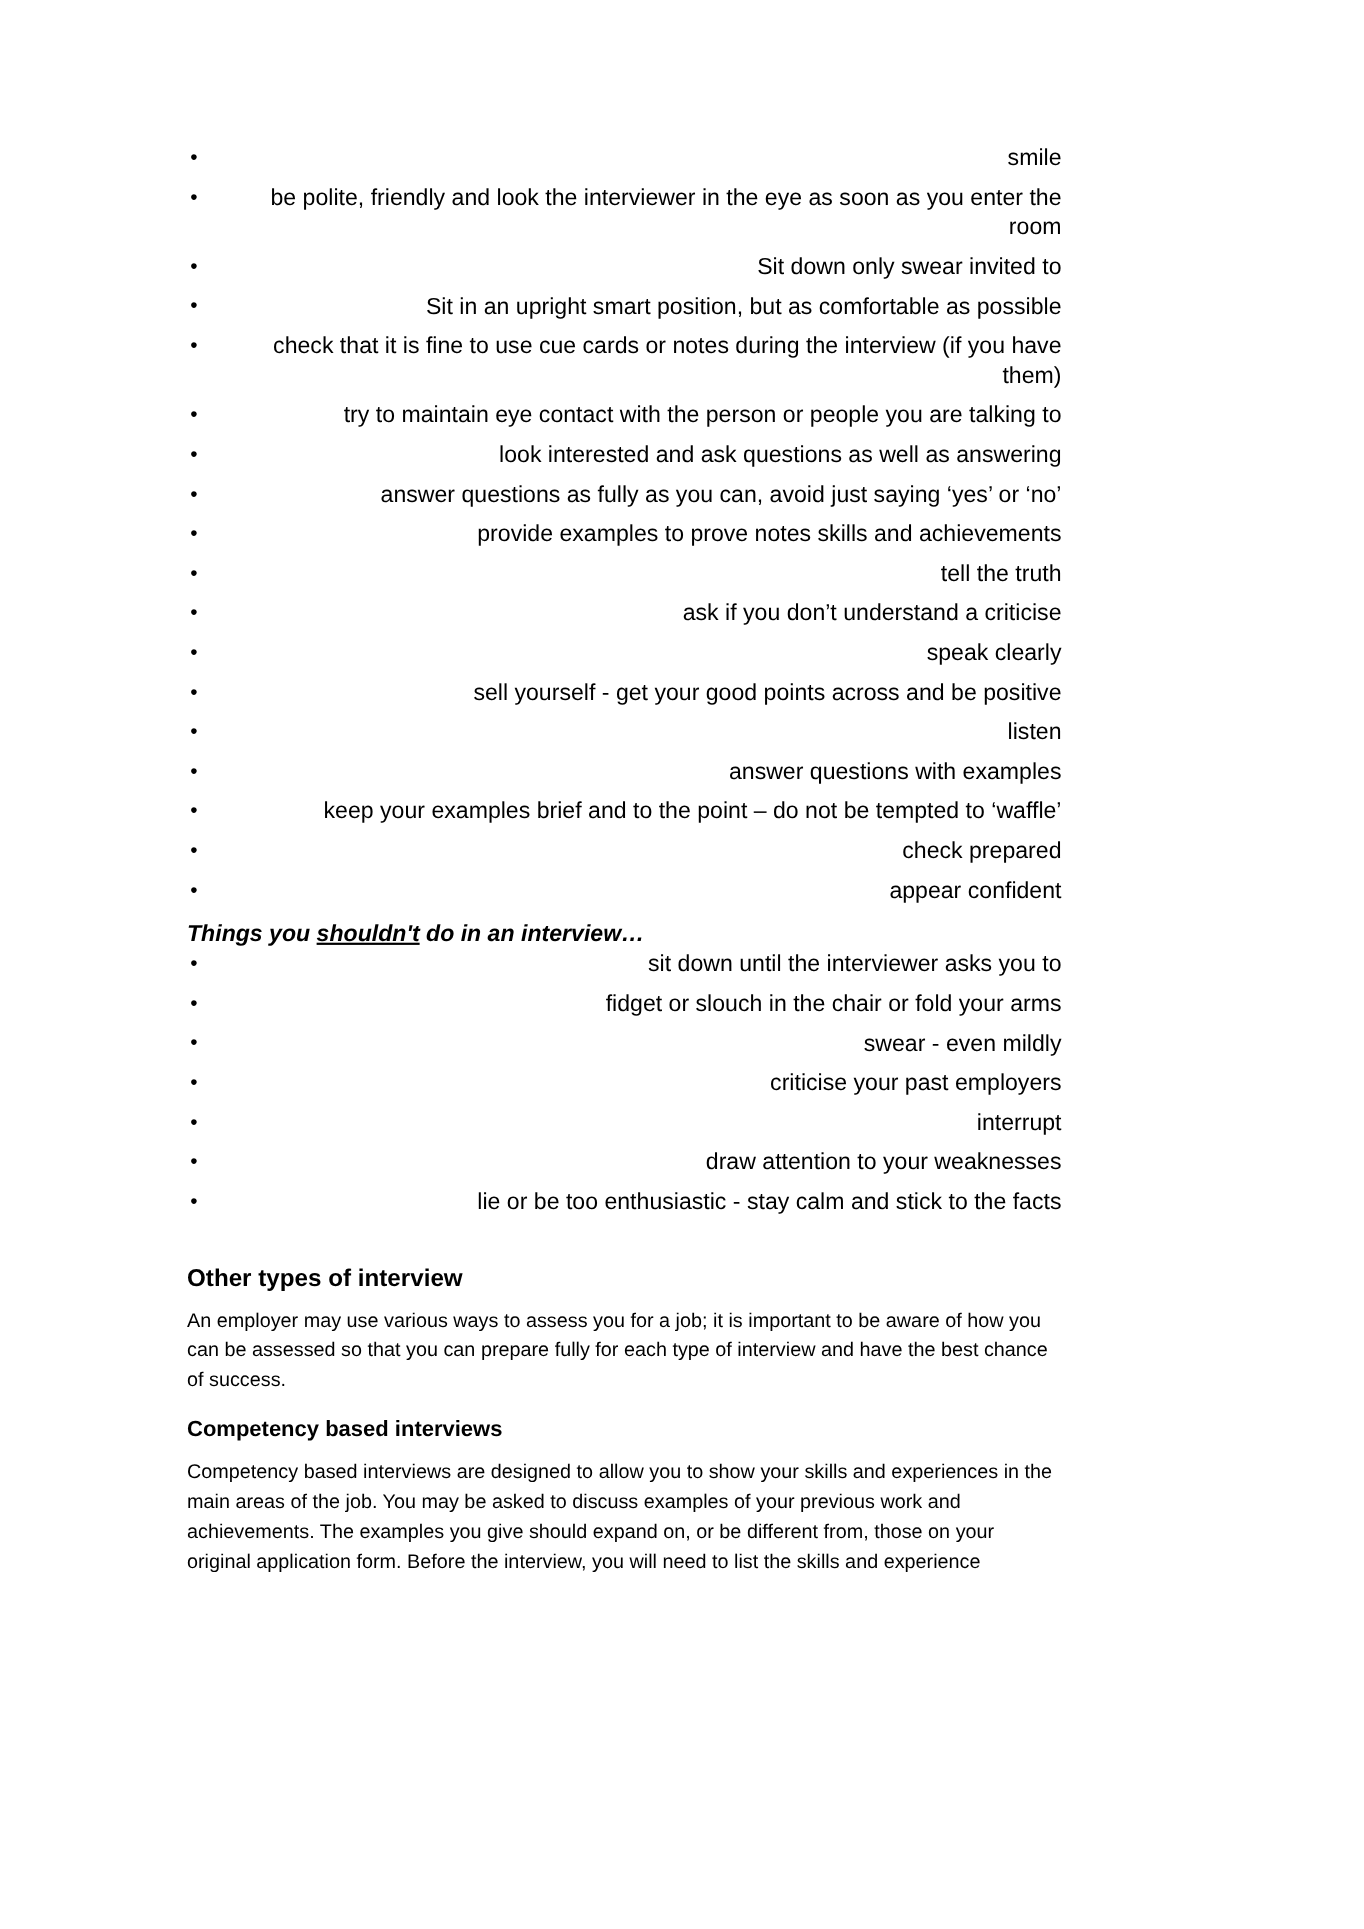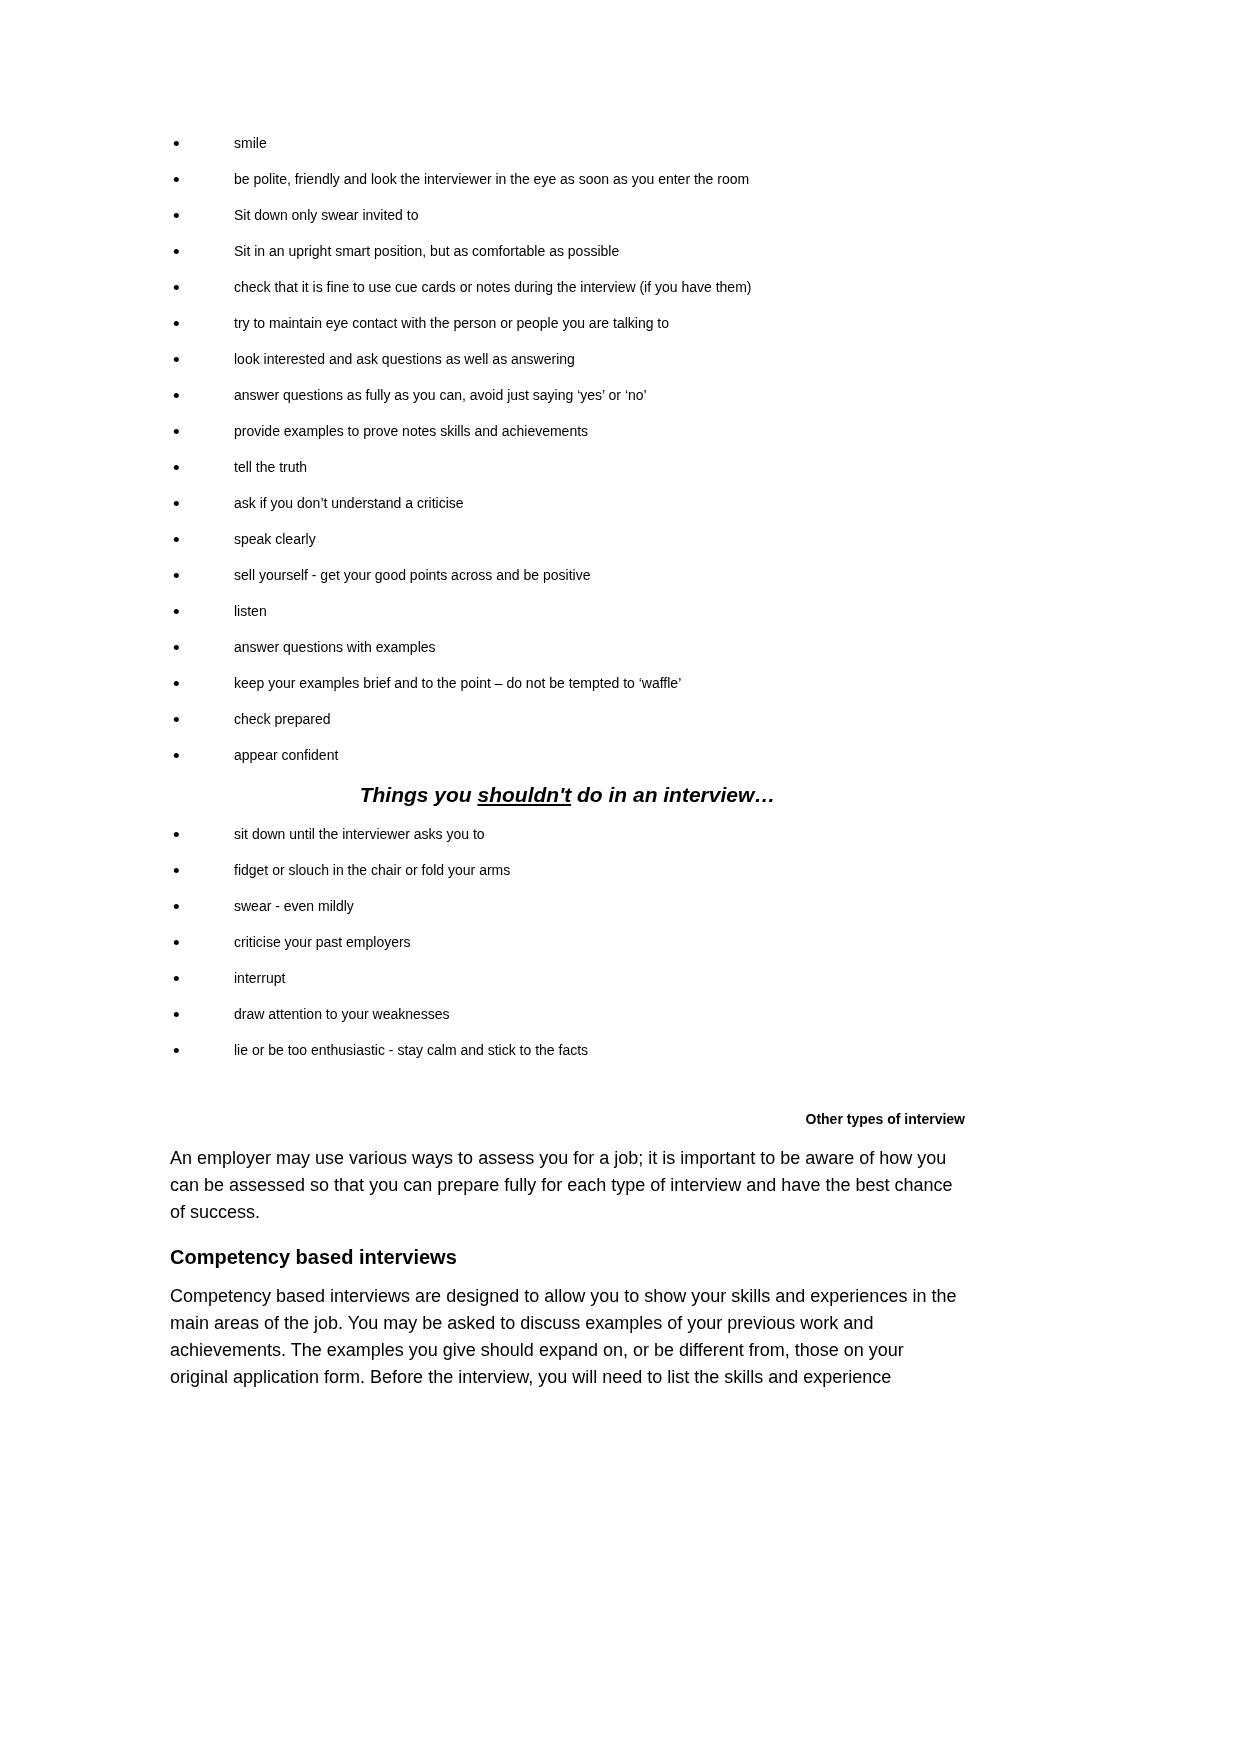--- a/index.html
+++ b/index.html
@@ -23,39 +23,39 @@
     margin-bottom: 9px;
   }
   .bullet {
     flex: 0 0 64px;
     font-size: 19px;
     line-height: 27px;
     padding-left: 3px;
   }
   .li-text {
     flex: 1;
-    font-size: 14px;
+    font-size: 21px;
     line-height: 27px;
+    text-align: right;
   }
   .donts-heading {
     font-size: 21px;
     line-height: 27px;
     font-weight: bold;
     font-style: italic;
-    margin: 12px 0 13px 0;
-    text-align: center;
+    margin: 12px 0 1px 0;
   }
   .donts-heading .underlined {
     text-decoration: underline;
   }
   .section-heading {
-    font-size: 14px;
+    font-size: 22px;
     line-height: 27px;
     font-weight: bold;
-    text-align: right;
+    text-align: left;
     margin: 42px 0 12px 0;
   }
   .paragraph {
     font-size: 18px;
     line-height: 27px;
     margin-bottom: 14px;
   }
   .sub-heading {
     font-size: 20px;
     line-height: 27px;

